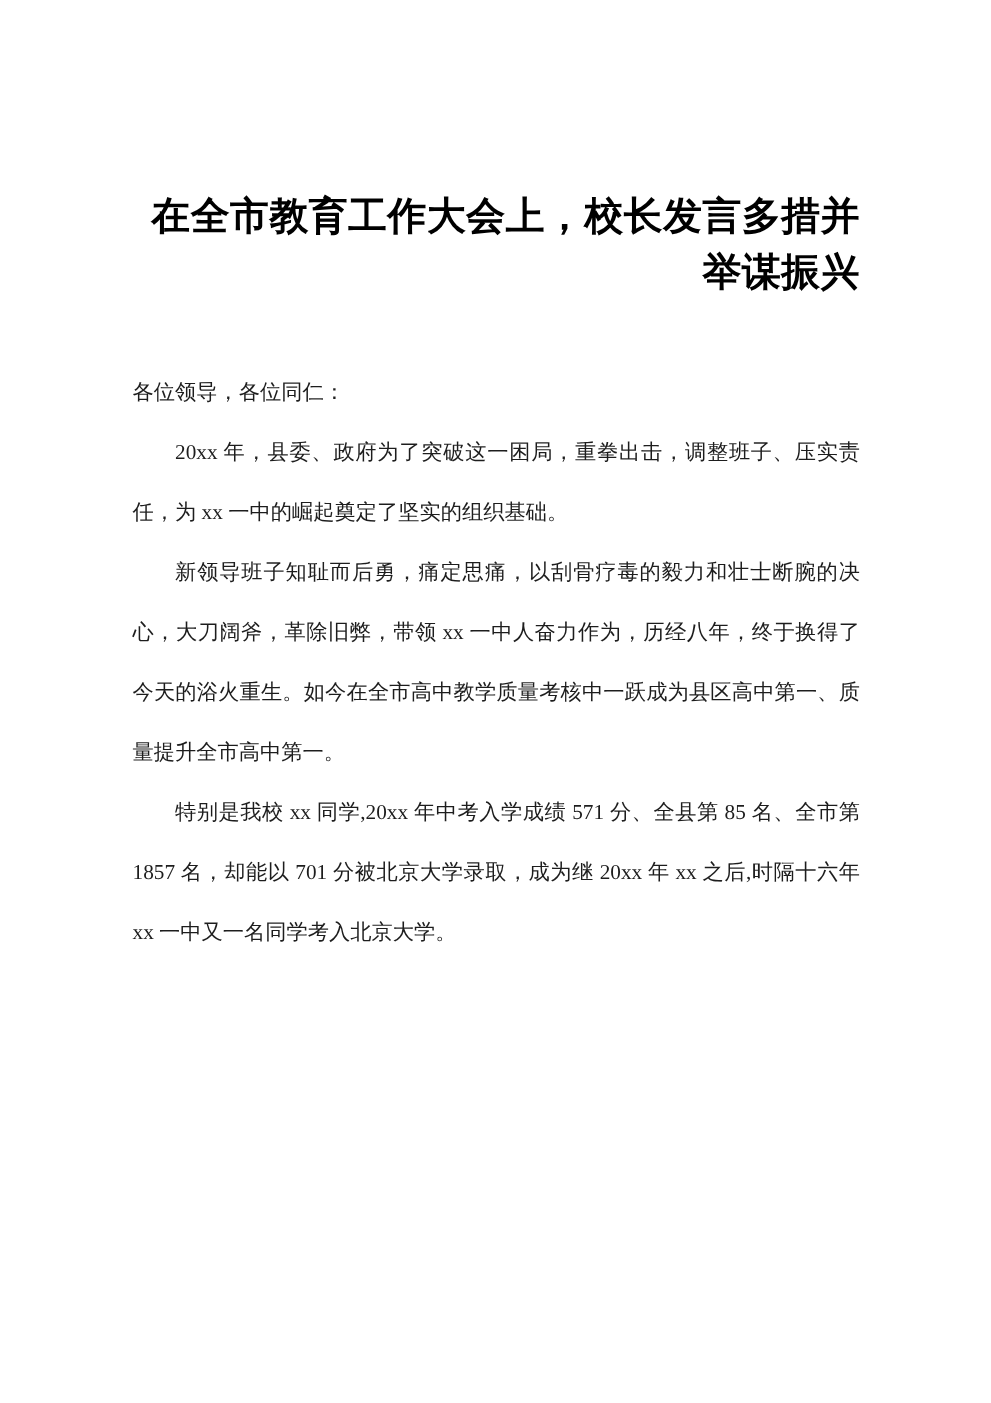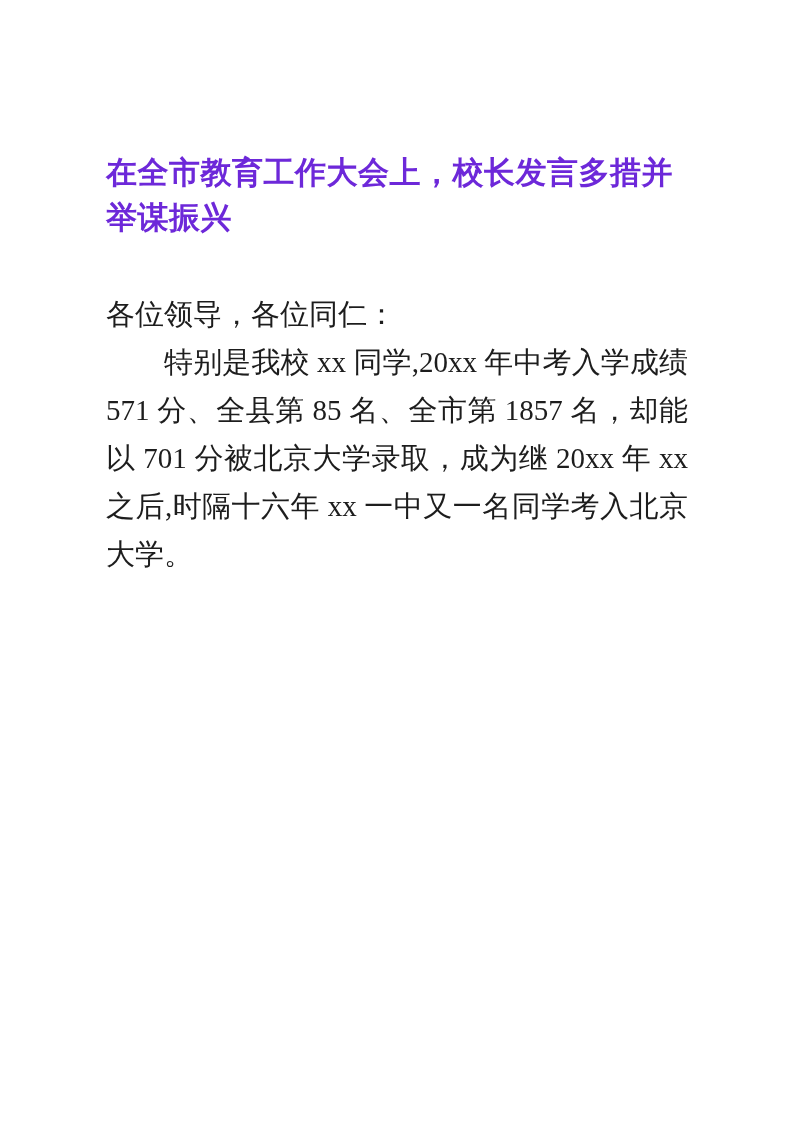--- a/index.html
+++ b/index.html
@@ -18,27 +18,27 @@
     width: 793px;
     height: 1122px;
     background: #ffffff;
     padding: 150px 105px 40px 106px;
   }
   .doc-title {
     margin: 0 0 50px 0;
     font-size: 31px;
     line-height: 45px;
     font-weight: 700;
-    text-align: left;
-    color: #6d28d9;
+    text-align: right;
+    color: #000000;
     letter-spacing: 0.5px;
   }
   .doc-body p {
     margin: 0;
-    font-size: 29px;
+    font-size: 17px;
     line-height: 48px;
     color: #1d1d1d;
     text-align: justify;
     font-weight: 400;
   }
   .doc-body p.salutation {
     text-indent: 0;
     text-align: left;
   }
   .doc-body p.para {
@@ -48,17 +48,19 @@
 </head>
 <body>
 
 <div class="page">
   <h1 class="doc-title">在全市教育工作大会上，校长发言多措并举谋振兴</h1>
 
   <div class="doc-body">
     <p class="salutation">各位领导，各位同仁：</p>
 
 
+    <p class="para">20xx 年，县委、政府为了突破这一困局，重拳出击，调整班子、压实责任，为 xx 一中的崛起奠定了坚实的组织基础。</p>
 
+    <p class="para">新领导班子知耻而后勇，痛定思痛，以刮骨疗毒的毅力和壮士断腕的决心，大刀阔斧，革除旧弊，带领 xx 一中人奋力作为，历经八年，终于换得了今天的浴火重生。如今在全市高中教学质量考核中一跃成为县区高中第一、质量提升全市高中第一。</p>
 
     <p class="para">特别是我校 xx 同学,20xx 年中考入学成绩 571 分、全县第 85 名、全市第 1857 名，却能以 701 分被北京大学录取，成为继 20xx 年 xx 之后,时隔十六年 xx 一中又一名同学考入北京大学。</p>
   </div>
 </div>
 
 </body></html>

